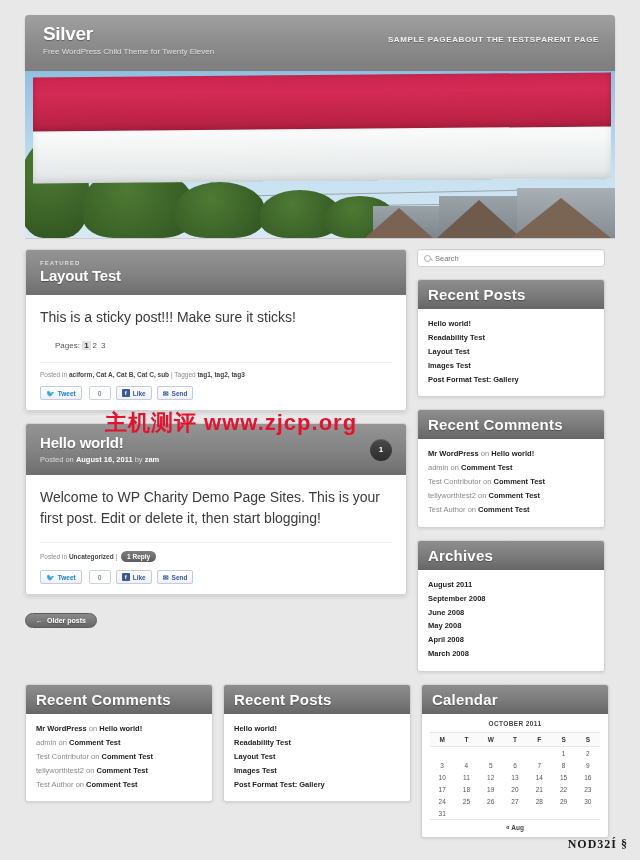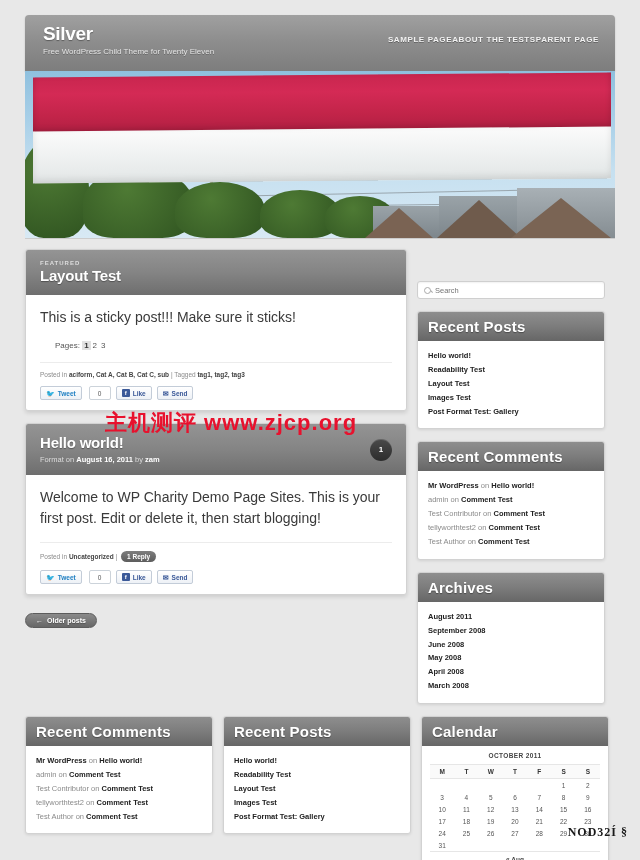--- a/index.html
+++ b/index.html
@@ -149,21 +149,20 @@
   .widget-body { padding: 8px 10px 10px 10px; }
   .widget-body li { list-style:none; font-size:7.5px; color:#222; font-weight:bold;
     line-height: 1.85; }
   .cmt-li { font-weight: normal !important; color:#8a8a8a !important; }
   .cmt-li b { color:#222; }
 
   .searchbox {
     width:100%; height:18px; border:1px solid #cfcfcf; border-radius:3px;
     background:#fff; display:flex; align-items:center; padding: 0 6px; margin-bottom: 12px;
     box-shadow: inset 0 1px 2px rgba(0,0,0,.06);
-    margin-top: 32px;
   }
   .search-input { border:0; outline:0; font-size:7.5px; color:#555; width:100%;
     font-family: "Liberation Sans", sans-serif; background:transparent; }
   .mag { width:7px; height:7px; border:1.2px solid #aaa; border-radius:50%; position:relative; margin-right:4px; flex:0 0 auto;}
   .mag::after { content:''; position:absolute; width:3px; height:1.2px; background:#aaa;
     right:-3px; bottom:0px; transform: rotate(45deg); }
 
   
   .older {
     display:inline-flex; align-items:center; gap:4px; margin: 4px 0 14px 0;
@@ -204,21 +203,21 @@
   .wpc-mark { width:9px; height:9px; border-radius:1px; background:#d6242b; color:#fff;
     font-size:5.5px; font-weight:bold; display:flex; align-items:center; justify-content:center; }
 
   
   .wm {
     position:absolute; left: 105px; top: 408px; font-size: 22px; font-weight: bold;
     color: #e8112d; letter-spacing: 1px; white-space: nowrap; pointer-events:none;
     font-family: "Liberation Sans", sans-serif;
   }
   .wm2 {
-    position:absolute; right: 12px; bottom: 20px; font-size: 12px; font-weight: bold;
+    position:absolute; right: 12px; bottom: 8px; font-size: 12px; font-weight: bold;
     color: #1a1a1a; letter-spacing: 1px; font-family: "Liberation Serif", serif;
     pointer-events:none;
   }
 </style>
 </head>
 <body>
 
 <div class="page">
 
   <div class="site-header">
@@ -290,21 +289,21 @@
           </div>
         </div>
       </div>
 
       <div style="height:12px"></div>
 
       <div class="article">
         <div class="art-head">
           <div class="art-title">Hello world!</div>
           <div class="art-meta-head">
-            <span>Format on</span>
+            <span>Posted on</span>
             <b>August 16, 2011</b>
             <span>by</span>
             <b>zam</b>
           </div>
           <div class="comment-bubble">1</div>
         </div>
         <div class="art-body">
           <p>Welcome to WP Charity Demo Page Sites. This is your first post. Edit or delete it, then start blogging!</p>
           <div class="entry-meta">
             <span>Posted in</span>

